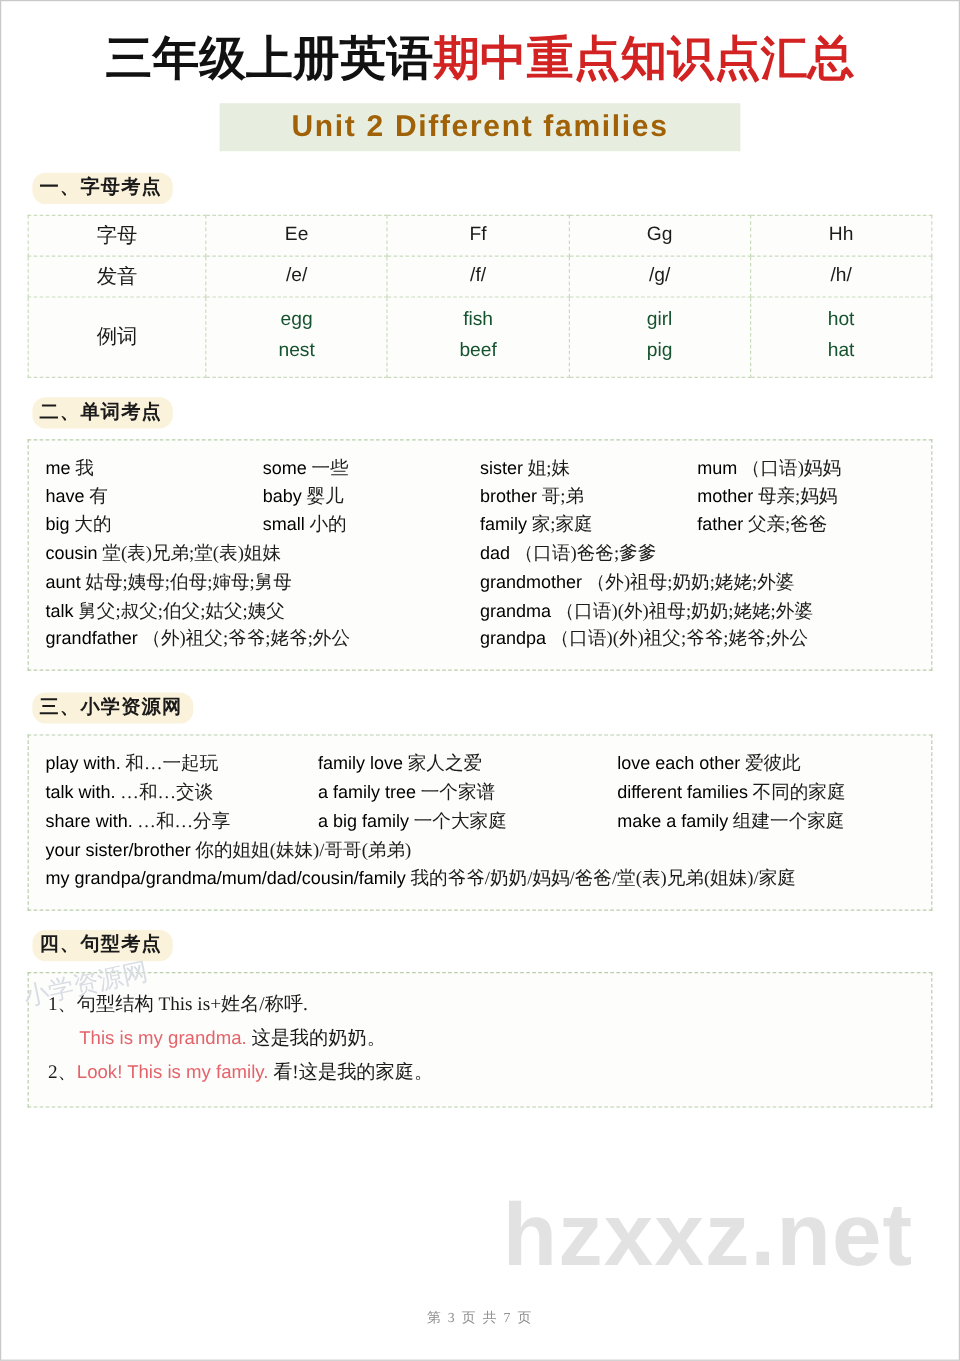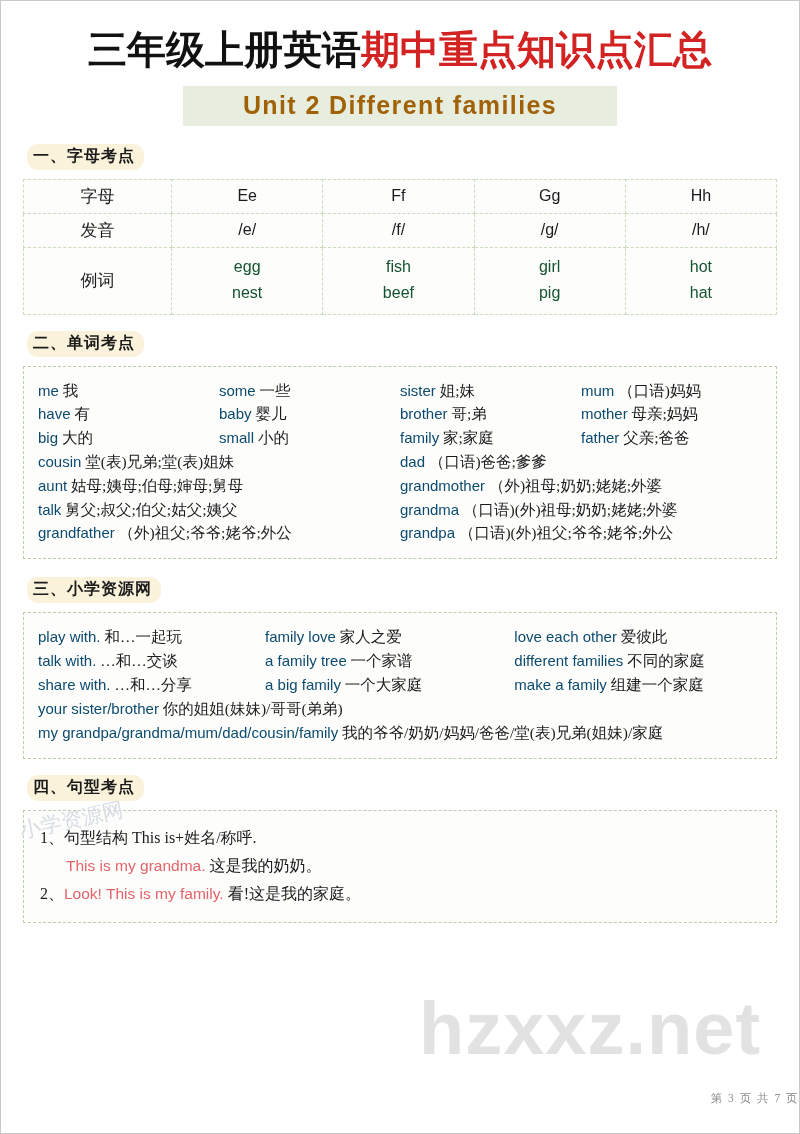--- a/index.html
+++ b/index.html
@@ -147,21 +147,21 @@
   }
   .wrow .cell {
     font-size: 15.5px;
     color: #111;
     white-space: nowrap;
     font-family: "Liberation Serif", serif;
   }
   .wrow.q .cell { width: 25%; }
   .wrow.h .cell { width: 50%; }
   .en {
-    color: #0c4a6e;
+    color: #000000;
     font-family: "Liberation Sans", sans-serif;
     font-size: 15px;
   }
   .cn { color: #1b1b1b; }
 
   
   .phrases {
     padding: 12px 14px 13px 14px;
   }
   .prow { display: flex; line-height: 1.55; }
@@ -192,21 +192,21 @@
   .srow .num { color: #1b1b1b; }
   .srow.indent { padding-left: 26px; }
   .s-red { color: #e4636a; font-family: "Liberation Sans", sans-serif; font-size: 15.5px; }
   .s-blk { color: #1b1b1b; font-family: Liberation Serif, serif; }
 
   
   .footer {
     position: absolute;
     left: 0; right: 0;
     top: 1090px;
-    text-align: right;
+    text-align: center;
     font-size: 11.5px;
     color: #8e8e8e;
     letter-spacing: 1.5px;
     font-family: "Liberation Serif", serif;
     z-index: 4;
   }
 </style>
 </head>
 <body>
 

